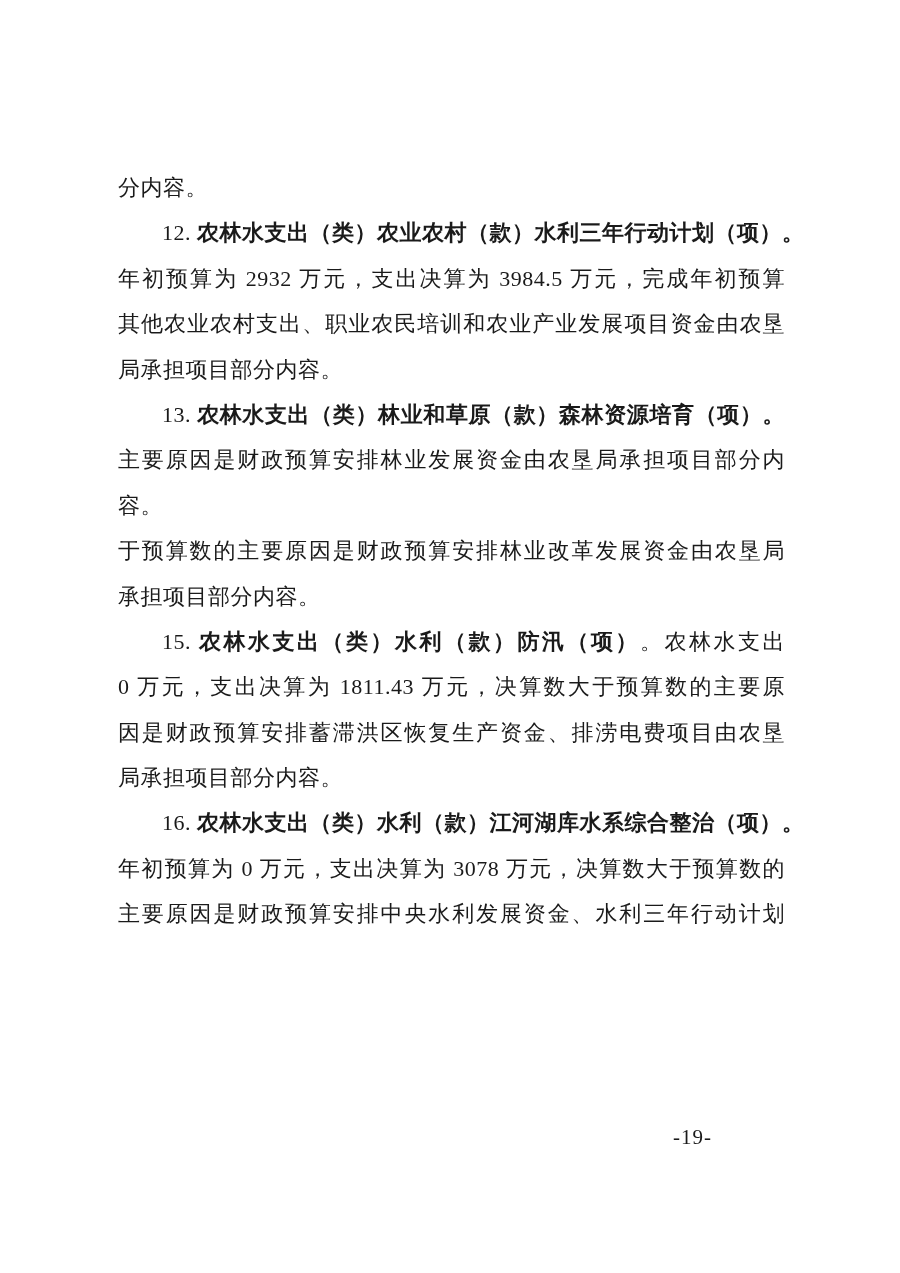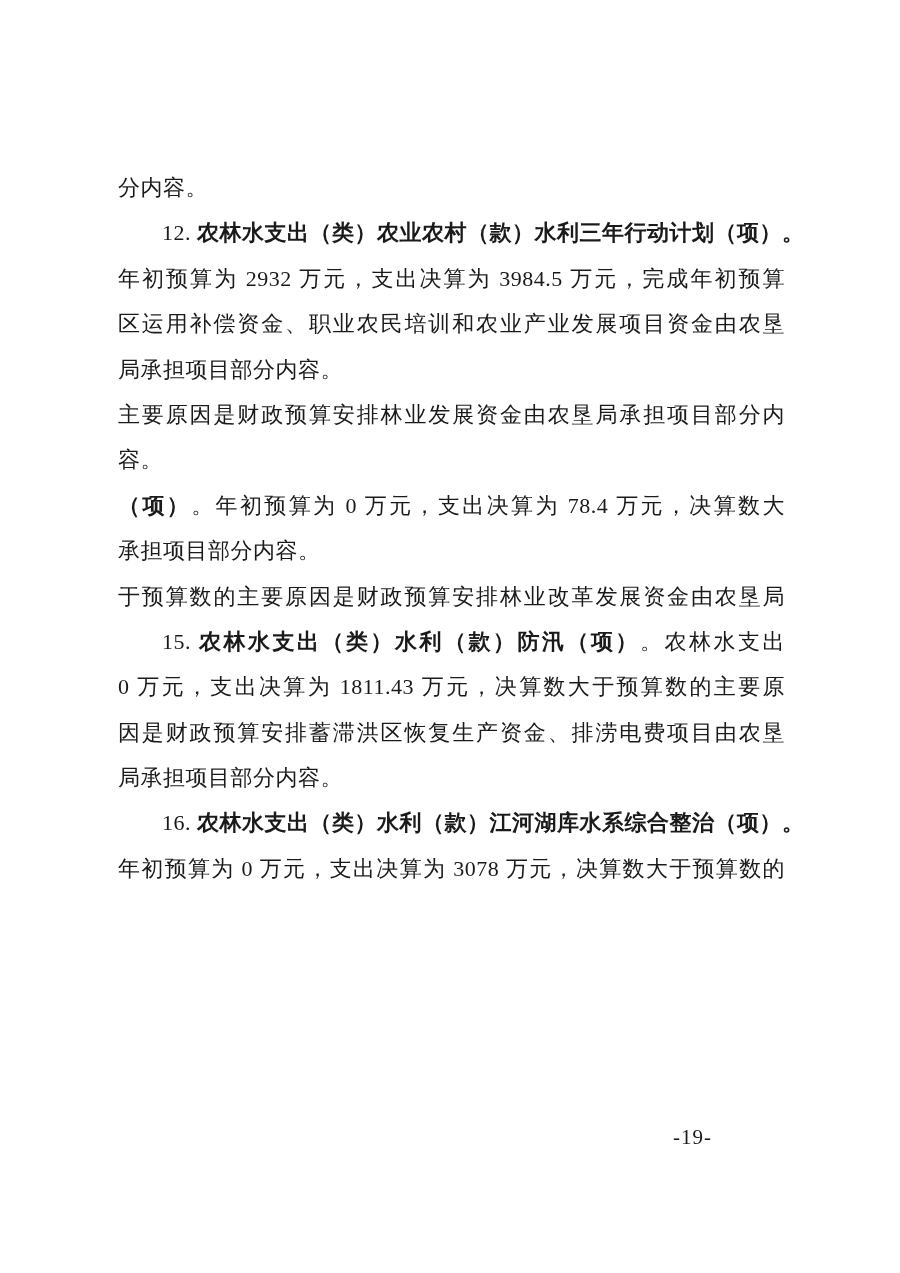--- a/index.html
+++ b/index.html
@@ -52,28 +52,29 @@
   }
 </style>
 </head>
 <body style="background: rgb(255, 255, 255);">
 
 <div class="page" style="color: rgb(26, 26, 26);">
   <div class="textblock">
       <div class="line"><span class="seg">分内容。</span></div>
       <div class="line j ind"><span class="seg">12. </span><span class="seg bold">农林水支出（类）农业农村（款）水利三年行动计划（项）。</span></div>
       <div class="line j"><span class="seg">年初预算为 2932 万元，支出决算为 3984.5 万元，完成年初预算</span></div>
-      <div class="line j"><span class="seg">区运用补偿资金、职业农民培训和农业产业发展项目资金由农垦</span></div>
+      <div class="line j"><span class="seg">其他农业农村支出、职业农民培训和农业产业发展项目资金由农垦</span></div>
       <div class="line"><span class="seg">局承担项目部分内容。</span></div>
+      <div class="line j ind"><span class="seg">13. </span><span class="seg bold">农林水支出（类）林业和草原（款）森林资源培育（项）。</span></div>
       <div class="line j"><span class="seg">主要原因是财政预算安排林业发展资金由农垦局承担项目部分内</span></div>
       <div class="line"><span class="seg">容。</span></div>
-      <div class="line j"><span class="seg bold">（项）</span><span class="seg">。年初预算为 0 万元，支出决算为 78.4 万元，决算数大</span></div>
+      <div class="line j"><span class="seg">于预算数的主要原因是财政预算安排林业改革发展资金由农垦局</span></div>
       <div class="line"><span class="seg">承担项目部分内容。</span></div>
-      <div class="line j"><span class="seg">于预算数的主要原因是财政预算安排林业改革发展资金由农垦局</span></div>
       <div class="line j ind"><span class="seg">15. </span><span class="seg bold">农林水支出（类）水利（款）防汛（项）</span><span class="seg">。农林水支出</span></div>
       <div class="line j"><span class="seg">0 万元，支出决算为 1811.43 万元，决算数大于预算数的主要原</span></div>
       <div class="line j"><span class="seg">因是财政预算安排蓄滞洪区恢复生产资金、排涝电费项目由农垦</span></div>
       <div class="line"><span class="seg">局承担项目部分内容。</span></div>
       <div class="line j ind"><span class="seg">16. </span><span class="seg bold">农林水支出（类）水利（款）江河湖库水系综合整治（项）。</span></div>
       <div class="line j"><span class="seg">年初预算为 0 万元，支出决算为 3078 万元，决算数大于预算数的</span></div>
+      <div class="line j"><span class="seg">主要原因是财政预算安排中央水利发展资金、水利三年行动计划</span></div>
     </div>
   <div class="pagenum">-19-</div>
 </div>
 
 </body></html>

